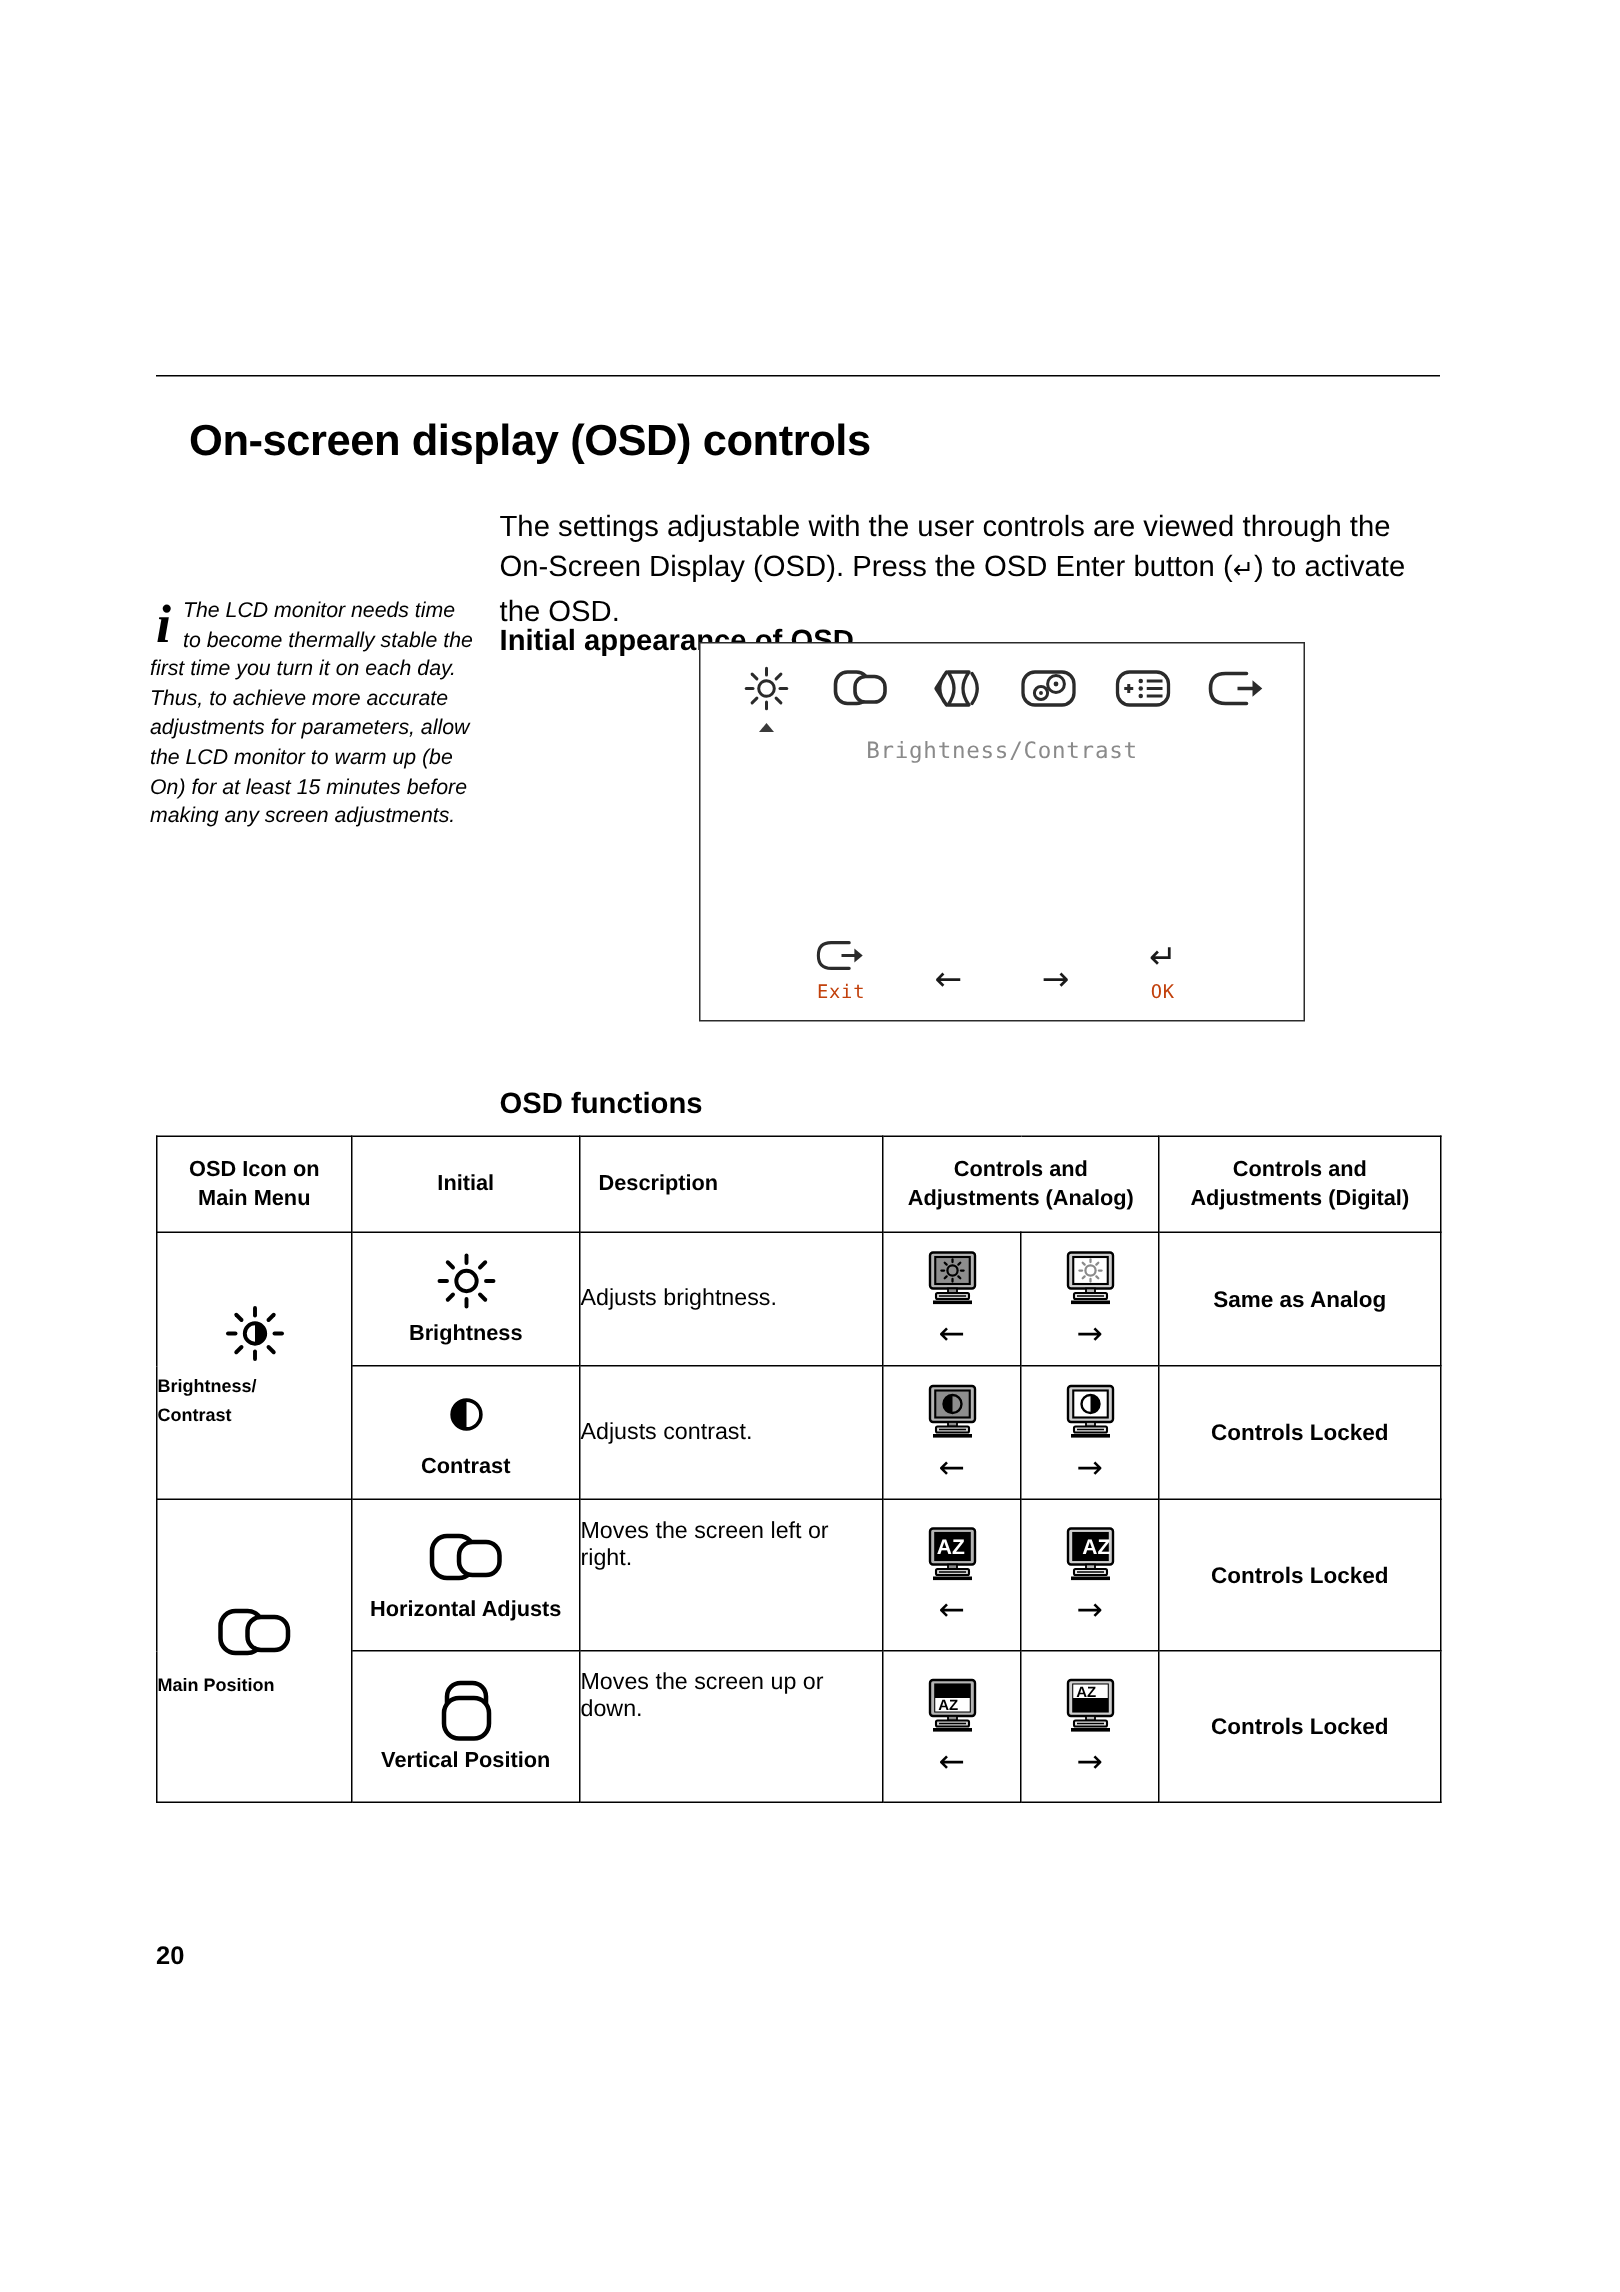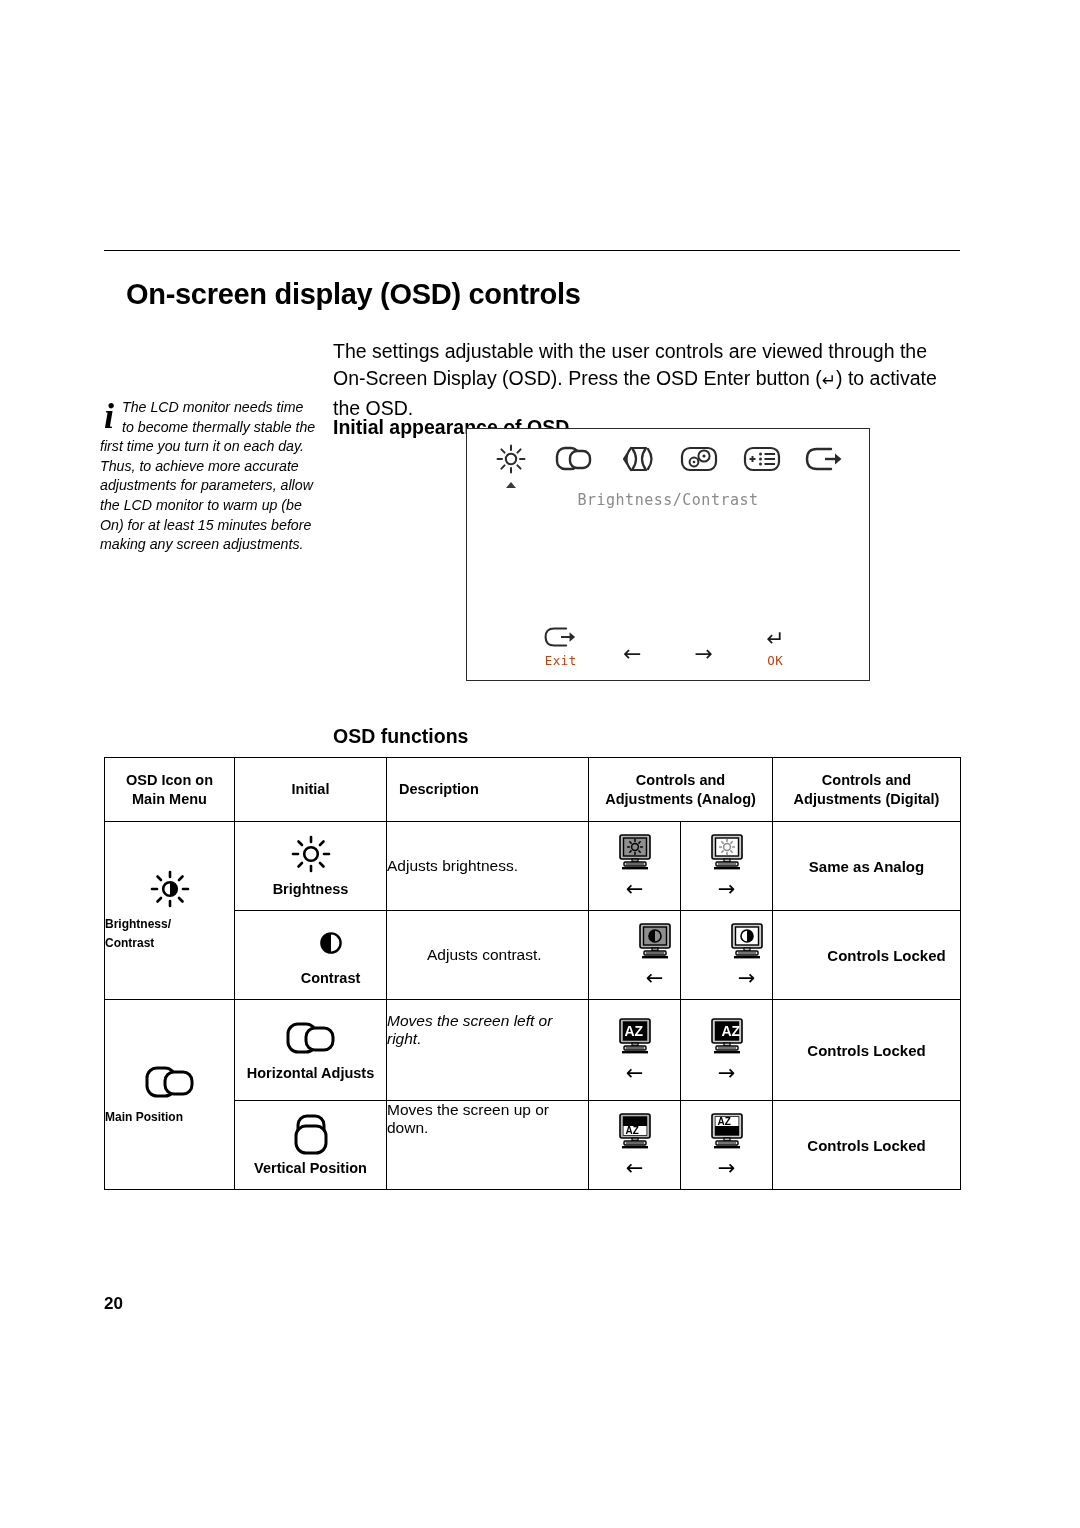--- a/index.html
+++ b/index.html
@@ -220,21 +220,21 @@
     font-size: 21px;
     line-height: 21px;
   }
 
   .icon-stack { display: block; }
   .icon-stack .glyph-wrap { display: block; height: 42px; }
   .icon-stack .lbl { display: block; margin-top: 4px; }
 
   
   .row-b  td { height: 88px; }
-  .row-c  td { height: 88px; padding-left: 40px; }
+  .row-c  td { height: 88px; }
   .row-h  td { height: 88px; }
   .row-v  td { height: 88px; }
 
   
   .folio {
     position: absolute;
     left: 104px;
     top: 1294px;
     font-size: 17px;
     font-weight: bold;
@@ -579,21 +579,21 @@
             <span class="glyph-wrap">
               <svg class="ic-center" width="54" height="42" viewBox="0 0 54 42">
                 <rect x="4" y="6" width="28" height="28" rx="10" ry="10" fill="none" stroke="#000" stroke-width="3"></rect>
                 <rect x="22" y="10" width="27" height="22" rx="9" ry="9" fill="#ffffff" stroke="#000" stroke-width="3"></rect>
               </svg>
             </span>
             <span class="lbl">Horizontal Adjusts</span>
           </span>
         </td>
 
-        <td class="desc-cell" style="vertical-align:top; padding-top:12px;font-style:italic;">Moves the screen left or right.</td>
+        <td class="desc-cell" style="vertical-align:top; padding-top:12px;">Moves the screen left or right.</td>
 
         <td class="adj-cell">
           <span>
             <svg class="ic-center" width="40" height="38" viewBox="0 0 40 38">
               <rect x="5" y="2" width="30" height="24" rx="2" fill="#b4b4b4" stroke="#000" stroke-width="1.6"></rect>
               <rect x="8.5" y="5" width="23" height="18" fill="#000" stroke="#000" stroke-width="1.4"></rect>
               <text x="9.5" y="19" font-family="'Liberation Sans',sans-serif" font-size="14" font-weight="bold" fill="#ffffff">AZ</text>
               <rect x="17" y="26" width="6" height="3" fill="#8e8e8e" stroke="#000" stroke-width="1.2"></rect>
               <rect x="9" y="29" width="22" height="4" rx="1" fill="#d0d0d0" stroke="#000" stroke-width="1.4"></rect>
               <line x1="11" y1="31" x2="29" y2="31" stroke="#000" stroke-width="1"></line>
@@ -627,21 +627,21 @@
             <span class="glyph-wrap">
               <svg class="ic-center" width="48" height="44" viewBox="0 0 48 44">
                 <rect x="11" y="3" width="26" height="22" rx="9" ry="9" fill="none" stroke="#000" stroke-width="3"></rect>
                 <rect x="9" y="13" width="30" height="27" rx="10" ry="10" fill="#ffffff" stroke="#000" stroke-width="3"></rect>
               </svg>
             </span>
             <span class="lbl">Vertical Position</span>
           </span>
         </td>
 
-        <td class="desc-cell" style="vertical-align:top; padding-top:0;">Moves the screen up or down.</td>
+        <td class="desc-cell" style="vertical-align:top; padding-top:12px;">Moves the screen up or down.</td>
 
         <td class="adj-cell">
           <span>
             <svg class="ic-center" width="40" height="38" viewBox="0 0 40 38">
               <rect x="5" y="2" width="30" height="24" rx="2" fill="#b4b4b4" stroke="#000" stroke-width="1.6"></rect>
               <rect x="8.5" y="5" width="23" height="18" fill="#000" stroke="#000" stroke-width="1.4"></rect>
               <rect x="8.5" y="14" width="23" height="9" fill="#ffffff"></rect>
               <text x="10.5" y="22" font-family="'Liberation Sans',sans-serif" font-size="10" font-weight="bold" fill="#000">AZ</text>
               <rect x="17" y="26" width="6" height="3" fill="#8e8e8e" stroke="#000" stroke-width="1.2"></rect>
               <rect x="9" y="29" width="22" height="4" rx="1" fill="#d0d0d0" stroke="#000" stroke-width="1.4"></rect>

